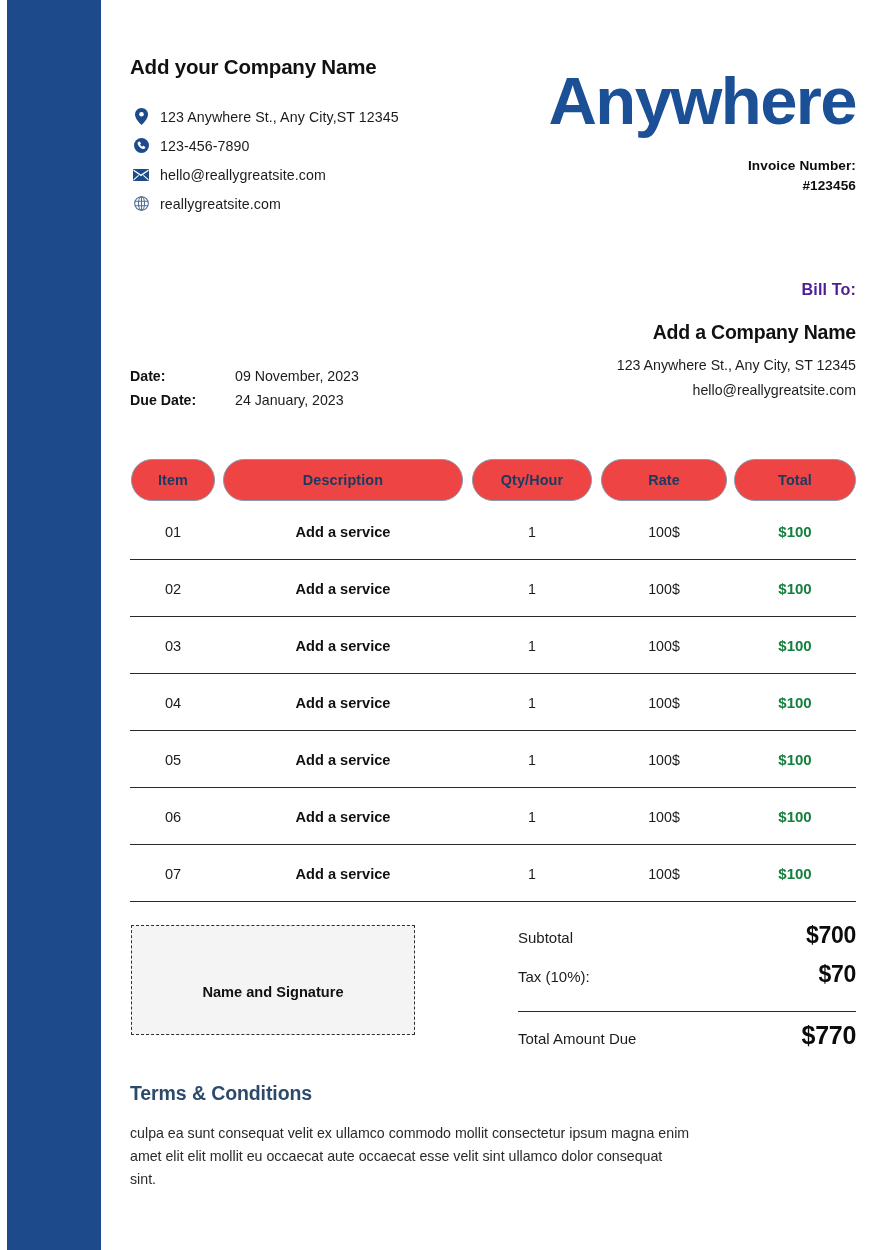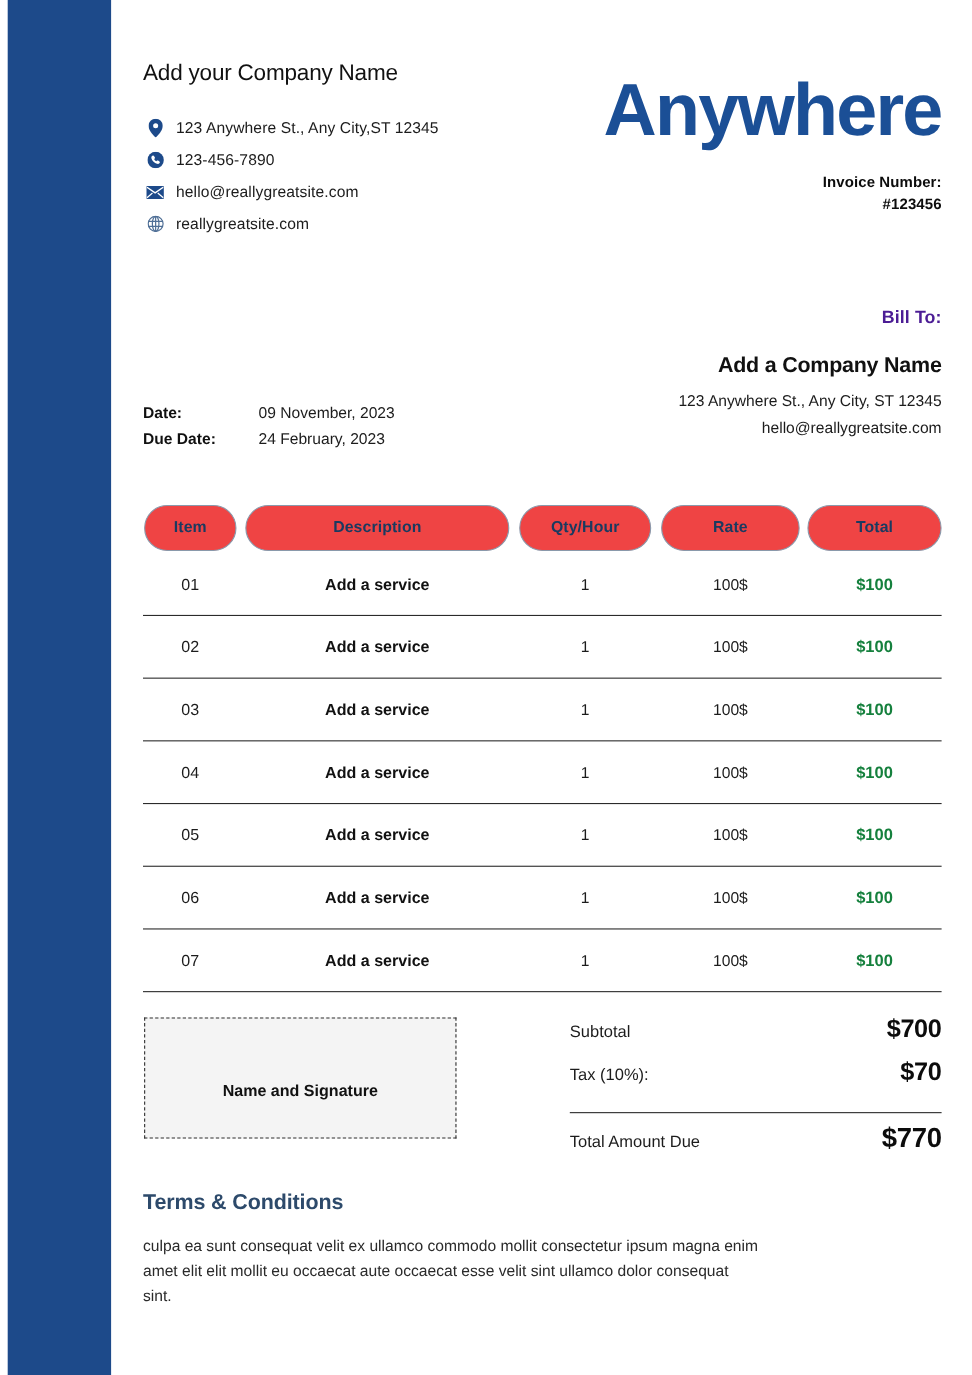--- a/index.html
+++ b/index.html
@@ -43,21 +43,21 @@
   .header {
     position: absolute;
     left: 0;
     top: 55px;
     width: 726px;
     height: 170px;
   }
 
   .company-name {
     font-size: 20.5px;
-    font-weight: 400;
+    font-weight: 700;
     color: #111111;
     letter-spacing: -0.2px;
   }
 
   .contact-list {
     margin-top: 23px;
   }
 
   .contact-row {
     display: flex;
@@ -378,21 +378,21 @@
       <div class="billto-line" style="margin-top:2px">hello@reallygreatsite.com</div>
     </div>
 
     <div class="dates-block">
       <div class="date-row">
         <span class="date-label">Date:</span>
         <span class="date-value">09 November, 2023</span>
       </div>
       <div class="date-row">
         <span class="date-label">Due Date:</span>
-        <span class="date-value">24 February, 2023</span>
+        <span class="date-value">24 January, 2023</span>
       </div>
     </div>
 
     <div class="table">
       <div class="thead">
         <div class="pill pill-item">Item</div>
         <div class="pill pill-desc">Description</div>
         <div class="pill pill_qty">Qty/Hour</div>
         <div class="pill pill-rate">Rate</div>
         <div class="pill pill-total">Total</div>

